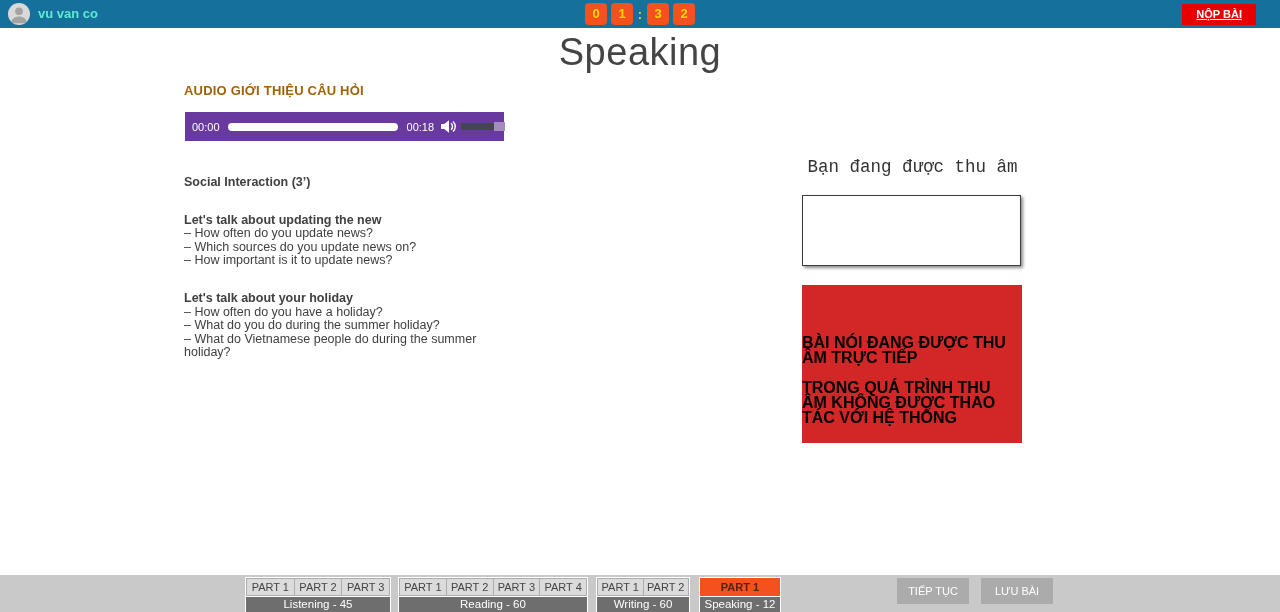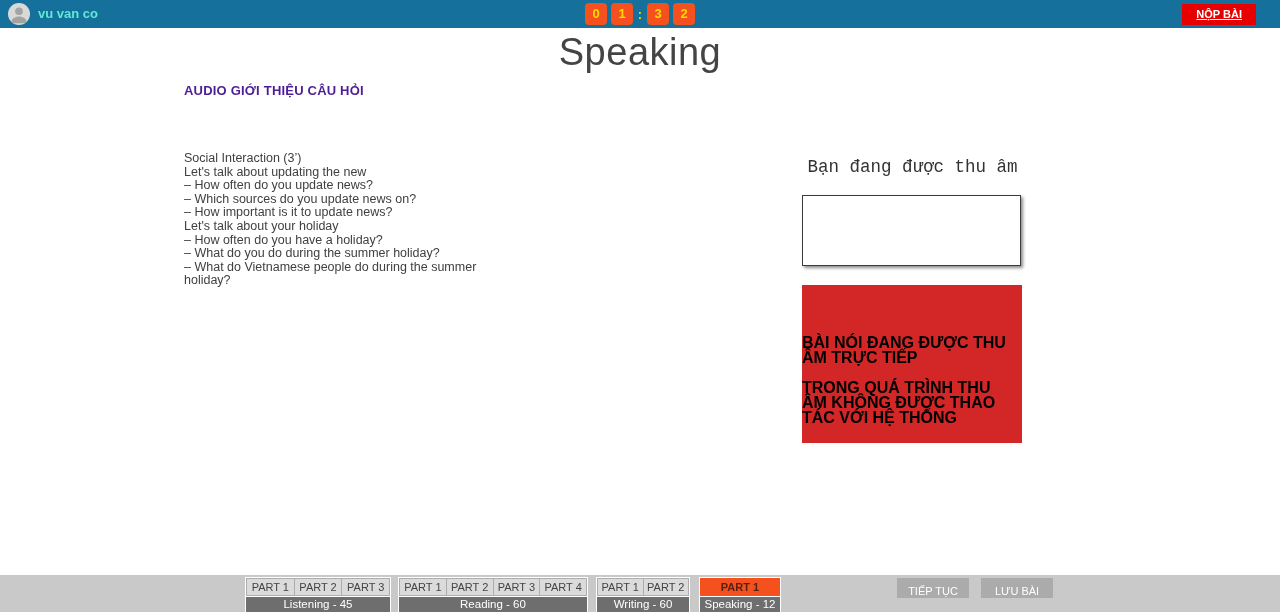--- a/index.html
+++ b/index.html
@@ -25,34 +25,34 @@
                 background:#e60000; border:none; color:#fff; font-weight:bold;
                 font-size:11px; text-decoration:underline; line-height:21px; cursor:pointer;
                 font-family:"Liberation Sans", sans-serif;margin-left:48px; }
 
   
   .page-title { position:absolute; top:31px; left:0; width:100%; text-align:center;
                 font-size:38px; font-weight:300; color:#444; letter-spacing:0.5px; }
 
   
   .audio-label { position:absolute; left:184px; top:83px; font-size:13px;
-                 font-weight:bold; color:#4c1d95; letter-spacing:0.2px; }
+                 font-weight:bold; color:#a16207; letter-spacing:0.2px; }
   .audio-player { position:absolute; left:185px; top:112px; width:319px; height:29px;
                   background:#68399f; display:flex; align-items:center; padding:0 7px; }
   .ap-time { color:#fff; font-size:11px; flex:0 0 auto; }
   .ap-track { flex:0 0 auto; width:170px; height:8px; background:#fff;
               border-radius:4px; margin:0 9px 0 8px; position:relative; cursor:pointer; }
   .ap-speaker { width:17px; height:15px; margin:0 4px 0 6px; flex:0 0 auto; cursor:pointer; }
   .ap-vol { flex:0 0 auto; width:44px; height:7px; background:#46464d; position:relative; cursor:pointer; }
   .ap-vol-handle { position:absolute; right:0; top:-1px; width:11px; height:9px; background:#a58cc0; }
 
   
   .questions { position:absolute; left:184px; top:152px; width:340px;
                font-size:12.5px; line-height:13.6px; color:#404040; }
-  .q-bold { font-weight:normal; }
+  .q-bold { font-weight:bold;margin-top:24px; }
 
   
   .rec-heading { position:absolute; left:790px; top:157px; width:245px; text-align:center;
                  font-size:17.5px; color:#333;font-family:Liberation Mono, monospace; }
   .rec-box { position:absolute; left:802px; top:195px; width:219px; height:71px;
              background:#fff; border:1px solid #3c3c3c;
              box-shadow:2px 2px 3px rgba(0,0,0,0.45); }
   .warning-box { position:absolute; left:802px; top:285px; width:220px; height:158px;
                  background:#d32727; color:#000000; padding:50px 14px 0 0;
                  font-size:16px; font-weight:bold; line-height:15px; }
@@ -67,21 +67,21 @@
               font-size:11px; color:#444; text-align:center; line-height:16px;
               height:18px; cursor:pointer; flex:1; }
   .tabs .part-tab:first-child { margin-left:0; }
   .part-tab.active { background:#f4511e; border-color:#f4511e; color:#5a2012; font-weight:bold; }
   .group-label { background:#6e6e6e; color:#fff; font-size:11.5px; text-align:center;
                  line-height:15px; height:22px; }
   .g-listening { left:245px; width:146px; }
   .g-reading   { left:398px; width:190px; }
   .g-writing   { left:596px; width:94px; }
   .g-speaking  { left:699px; width:82px; }
-  .footer-btn { position:absolute; top:3px; width:72px; height:20px; background:#ababab;
+  .footer-btn { position:absolute; top:3px; width:72px; height:26px; background:#ababab;
                 border:none; color:#fff; font-size:11px; line-height:26px; text-align:center;
                 cursor:pointer; font-family:"Liberation Sans", sans-serif; }
   .btn-continue { left:897px; }
   .btn-save { left:981px; }
 </style>
 </head>
 <body>
 
 <div class="stage">
 
@@ -101,20 +101,33 @@
       <span class="timer-box">3</span>
       <span class="timer-box">2</span>
     </div>
 
     <button class="submit-btn">NỘP BÀI</button>
   </div>
 
   <div class="page-title">Speaking</div>
 
   <div class="audio-label">AUDIO GIỚI THIỆU CÂU HỎI</div>
+  <div class="audio-player">
+    <span class="ap-time">00:00</span>
+    <div class="ap-track"></div>
+    <span class="ap-time">00:18</span>
+    <svg class="ap-speaker" viewBox="0 0 17 15">
+      <path d="M1 5h3.2L9 1.2v12.6L4.2 10H1z" fill="#fff"></path>
+      <path d="M11 4.2a4.4 4.4 0 010 6.6" stroke="#fff" stroke-width="1.4" fill="none"></path>
+      <path d="M13 2.4a7 7 0 010 10.2" stroke="#fff" stroke-width="1.4" fill="none"></path>
+    </svg>
+    <div class="ap-vol">
+      <div class="ap-vol-handle"></div>
+    </div>
+  </div>
 
   <div class="questions">
     <div class="q-bold">Social Interaction (3’)</div>
     <div class="q-bold">Let's talk about updating the new</div>
     <div>– How often do you update news?</div>
     <div>– Which sources do you update news on?</div>
     <div>– How important is it to update news?</div>
     <div class="q-bold">Let's talk about your holiday</div>
     <div>– How often do you have a holiday?</div>
     <div>– What do you do during the summer holiday?</div>

